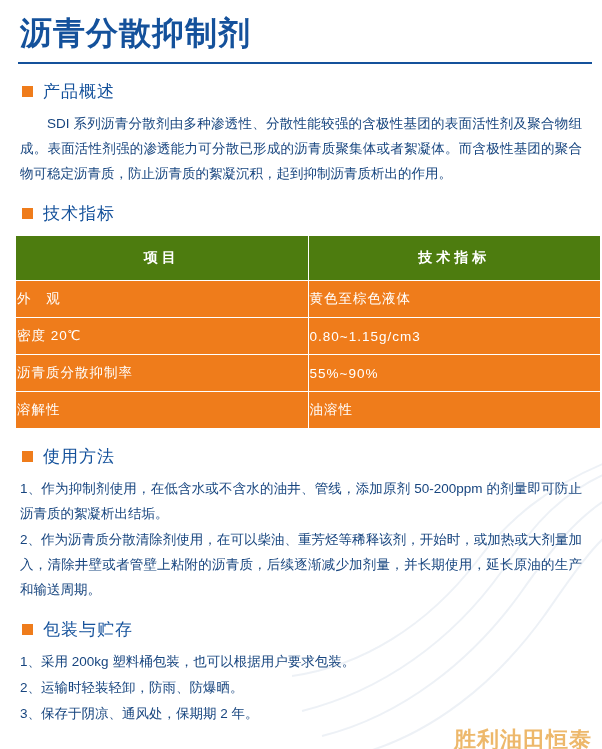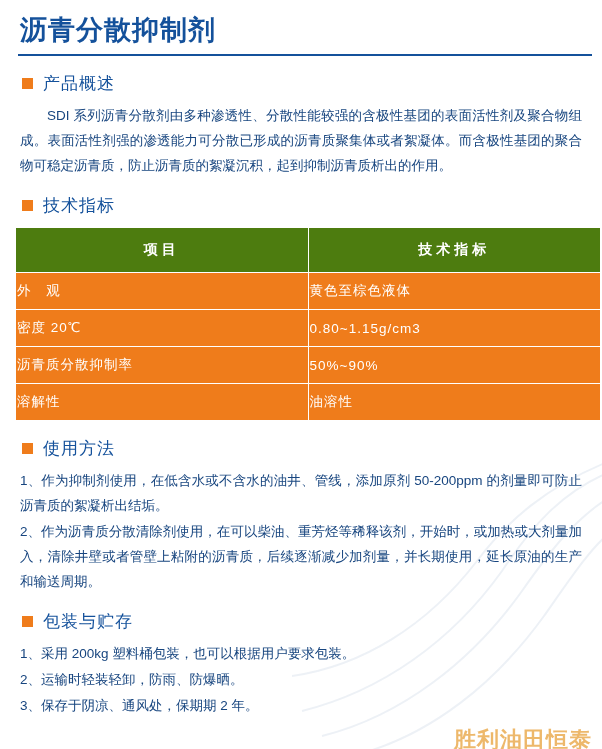--- a/index.html
+++ b/index.html
@@ -46,21 +46,21 @@
     font-family: "Liberation Sans", sans-serif;
     white-space: nowrap;
     z-index: 0;
     pointer-events: none;
   }
 
   .content { position: relative; z-index: 2; }
 
   
   .main-title {
-    font-size: 27px;
+    font-size: 32px;
     font-weight: bold;
     color: #14519b;
     letter-spacing: 1px;
     margin: 12px 0 6px 12px;
   }
   .title-rule {
     height: 2px;
     background: #14519b;
     margin: 0 2px 0 10px;
   }
@@ -179,21 +179,21 @@
         <tr>
           <td class="spaced">外  观</td>
           <td>黄色至棕色液体</td>
         </tr>
         <tr>
           <td>密度 20℃</td>
           <td>0.80~1.15g/cm3</td>
         </tr>
         <tr>
           <td>沥青质分散抑制率</td>
-          <td>50%~90%</td>
+          <td>55%~90%</td>
         </tr>
         <tr>
           <td>溶解性</td>
           <td>油溶性</td>
         </tr>
       </tbody>
     </table>
 
     <div class="section-head">
       <span class="sq"></span>

